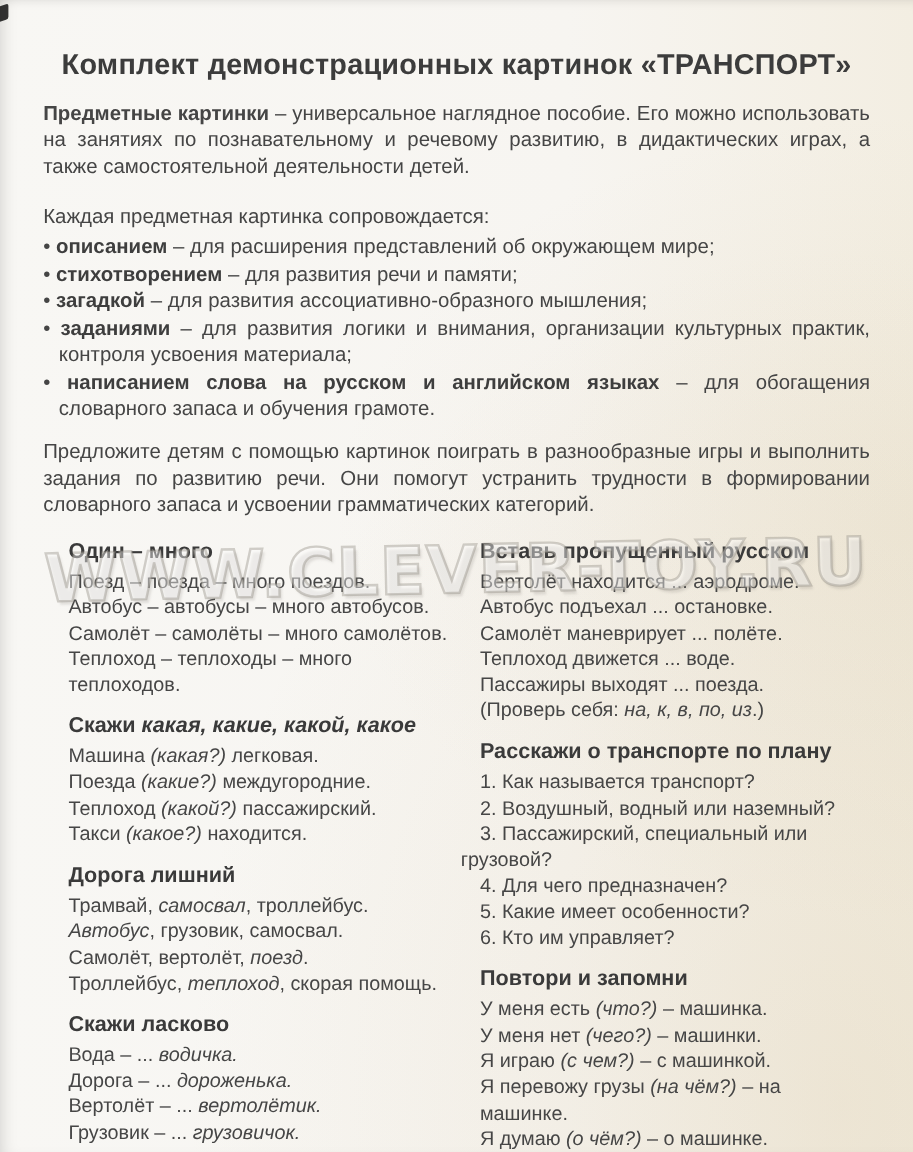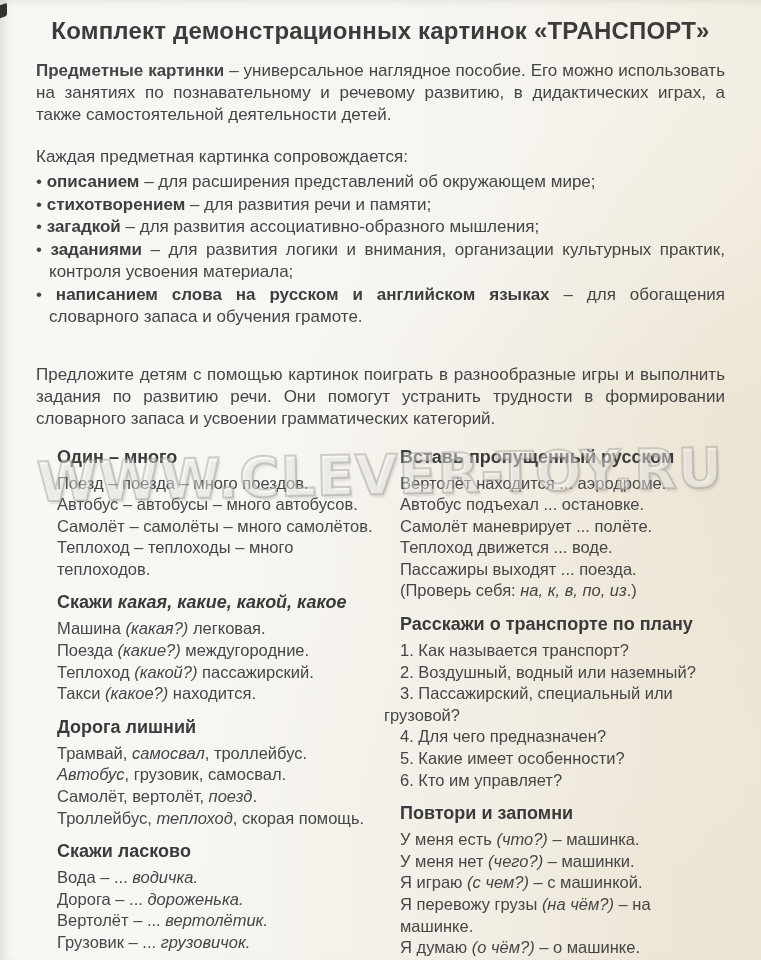--- a/index.html
+++ b/index.html
@@ -6,21 +6,21 @@
   body{
     font-family:"Liberation Sans",sans-serif;
     background:#e8e6e1;
   }
   .page{
     position:relative;
     width:761px;height:960px;
     margin:0 auto;
     overflow:hidden;
     box-sizing:border-box;
-    padding:12px 36px 0 36px;
+    padding:36px 36px 0 36px;
     color:#434343;
     background:
       radial-gradient(ellipse at 92% 96%, rgba(210,190,150,0.22), rgba(0,0,0,0) 55%),
       radial-gradient(ellipse at 100% 45%, rgba(214,198,164,0.18), rgba(0,0,0,0) 45%),
       linear-gradient(90deg,#f8f7f4 0%,#f7f5f1 62%,#f3eee2 100%);
     box-shadow:inset 10px 0 14px -10px rgba(0,0,0,0.18), inset 0 8px 10px -8px rgba(0,0,0,0.10);
   }
   .corner-mark{
     position:absolute;left:0;top:4px;width:7px;height:13px;
     background:#1d1d1d;transform:skewY(-18deg);border-radius:0 2px 2px 0;opacity:.9;
@@ -29,21 +29,21 @@
     font-size:24px;line-height:30px;font-weight:700;
     text-align:center;color:#3c3c3c;
     margin:4px 0 14px 0;letter-spacing:.2px;
   }
   .para{
     font-size:17px;line-height:22px;
     text-align:justify;margin:0 0 0 0;color:#454545;
   }
   .intro{margin-bottom:20px;}
   .list-intro{margin-bottom:3px;text-align:left;}
-  .bullets{margin-bottom:35px;}
+  .bullets{margin-bottom:13px;}
   .bullet-item{
     font-size:17px;line-height:22.5px;text-align:justify;
     padding-left:13px;text-indent:-13px;color:#454545;
   }
   .bullet-item b{color:#3e3e3e;}
   .suggestion{margin-bottom:14px;}
   .columns{display:flex;align-items:flex-start;}
   .col-left{width:352px;box-sizing:border-box;padding-left:21px;flex:0 0 auto;}
   .col-right{flex:1 1 auto;padding-left:12px;box-sizing:border-box;}
   .sec h3{

